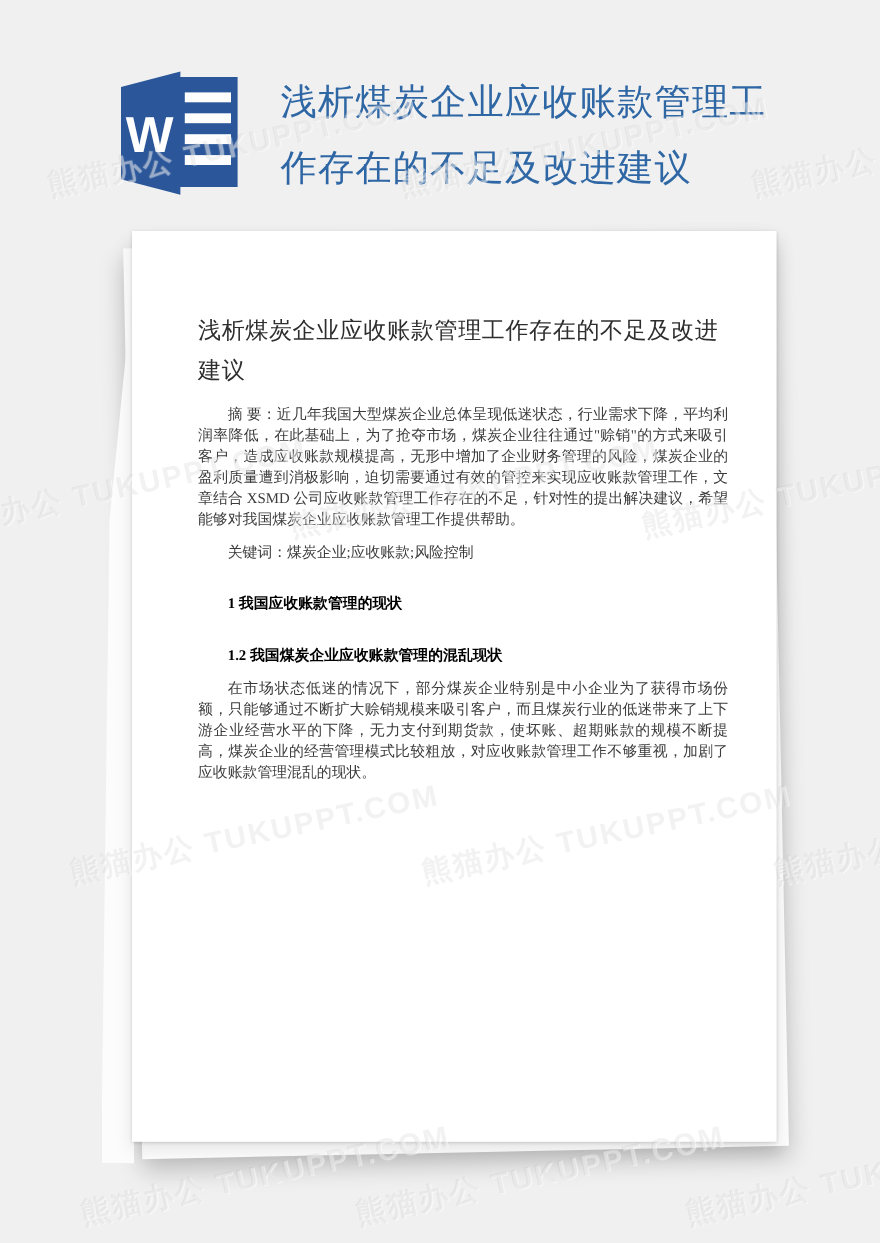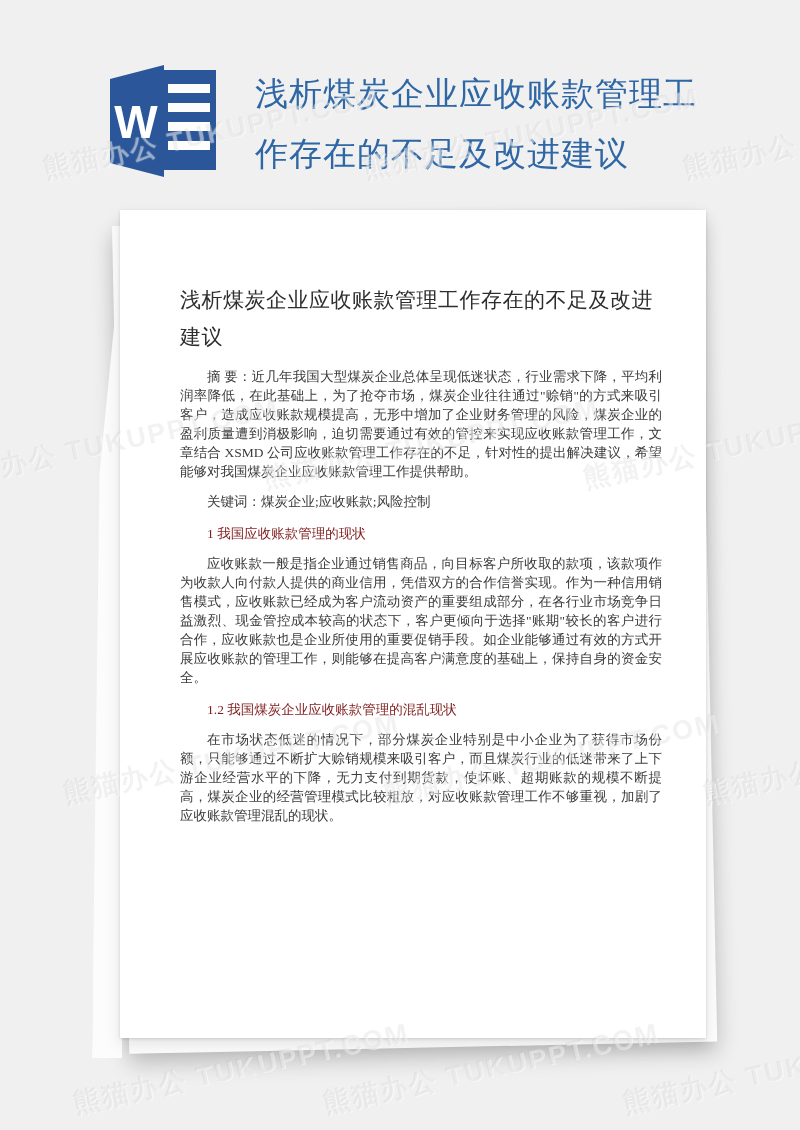--- a/index.html
+++ b/index.html
@@ -46,21 +46,21 @@
   .doc-title {
     font-size:21px; line-height:37px; font-weight:400;
     color:#2e2e2e; margin-bottom:10px; letter-spacing:0.5px;
   }
   .doc-body { color:#3b3b3b; }
   .doc-body p {
     font-size:13.5px; line-height:19px;
     text-align:justify; text-indent:2em;
     margin-top:11px; color:#3b3b3b;
   }
-  .doc-body p.heading { font-weight:400; color:#7f1d1d; margin-top:13px; }
+  .doc-body p.heading { font-weight:700; color:#000000; margin-top:28px; }
 
   
   .wm-layer { position:absolute; inset:0; pointer-events:none; z-index:50; }
   .wm {
     position:absolute; white-space:nowrap;
     font-family:"Liberation Sans","DejaVu Sans",sans-serif;
     font-size:27px; font-weight:700; letter-spacing:2px;
     color:rgba(130,130,132,0.10);
     text-shadow:1px 1px 1px rgba(255,255,255,0.55);
     transform:rotate(-12deg);
@@ -88,21 +88,20 @@
 
   <div class="sheet back"></div>
   <div class="sheet curl"></div>
 
   <div class="sheet main">
     <h2 class="doc-title">浅析煤炭企业应收账款管理工作存在的不足及改进建议</h2>
     <div class="doc-body" id="doc-body">
         <p>摘 要：近几年我国大型煤炭企业总体呈现低迷状态，行业需求下降，平均利润率降低，在此基础上，为了抢夺市场，煤炭企业往往通过"赊销"的方式来吸引客户，造成应收账款规模提高，无形中增加了企业财务管理的风险，煤炭企业的盈利质量遭到消极影响，迫切需要通过有效的管控来实现应收账款管理工作，文章结合 XSMD 公司应收账款管理工作存在的不足，针对性的提出解决建议，希望能够对我国煤炭企业应收账款管理工作提供帮助。</p>
         <p>关键词：煤炭企业;应收账款;风险控制</p>
         <p class="heading">1 我国应收账款管理的现状</p>
-        <p>应收账款一般是指企业通过销售商品，向目标客户所收取的款项，该款项作为收款人向付款人提供的商业信用，凭借双方的合作信誉实现。作为一种信用销售模式，应收账款已经成为客户流动资产的重要组成部分，在各行业市场竞争日益激烈、现金管控成本较高的状态下，客户更倾向于选择"账期"较长的客户进行合作，应收账款也是企业所使用的重要促销手段。如企业能够通过有效的方式开展应收账款的管理工作，则能够在提高客户满意度的基础上，保持自身的资金安全。</p>
         <p class="heading">1.2 我国煤炭企业应收账款管理的混乱现状</p>
         <p>在市场状态低迷的情况下，部分煤炭企业特别是中小企业为了获得市场份额，只能够通过不断扩大赊销规模来吸引客户，而且煤炭行业的低迷带来了上下游企业经营水平的下降，无力支付到期货款，使坏账、超期账款的规模不断提高，煤炭企业的经营管理模式比较粗放，对应收账款管理工作不够重视，加剧了应收账款管理混乱的现状。</p>
       </div>
   </div>
 
   <div class="wm-layer" id="wm-layer">
       <span class="wm" style="left: 40px; top: 115px;">熊猫办公 TUKUPPT.COM</span>
       <span class="wm" style="left: 360px; top: 115px;">熊猫办公 TUKUPPT.COM</span>
       <span class="wm" style="left: 680px; top: 115px;">熊猫办公 TUKUPPT.COM</span>
       <span class="wm" style="left: -60px; top: 425px;">熊猫办公 TUKUPPT.COM</span>

